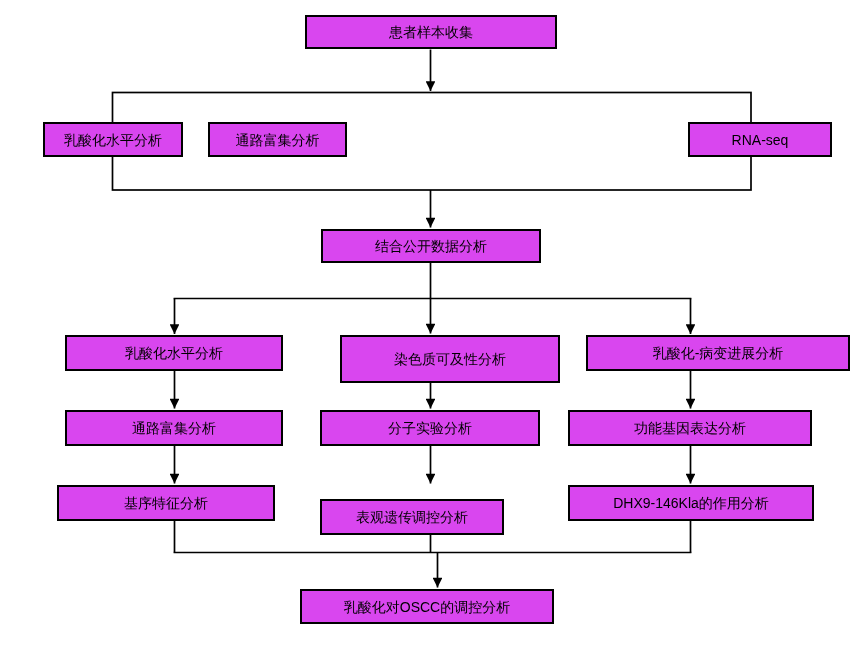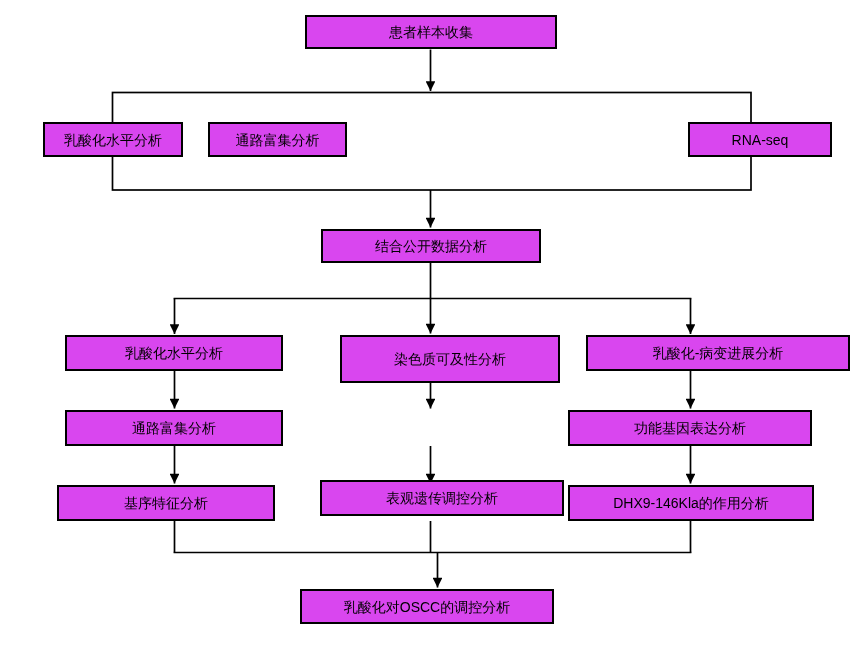--- a/index.html
+++ b/index.html
@@ -70,21 +70,22 @@
   <div class="node" style="left:208px;top:122px;width:139px;height:35px">通路富集分析</div>
   <div class="node" style="left:688px;top:122px;width:144px;height:35px">RNA-seq</div>
 
   <div class="node" style="left:321px;top:229px;width:220px;height:34px">结合公开数据分析</div>
 
   <div class="node" style="left:65px;top:335px;width:218px;height:36px">乳酸化水平分析</div>
   <div class="node" style="left:340px;top:335px;width:220px;height:48px">染色质可及性分析</div>
   <div class="node" style="left:586px;top:335px;width:264px;height:36px">乳酸化-病变进展分析</div>
 
   <div class="node" style="left:65px;top:410px;width:218px;height:36px">通路富集分析</div>
+  <div class="node" style="left:320px;top:410px;width:220px;height:36px">分子实验分析</div>
   <div class="node" style="left:568px;top:410px;width:244px;height:36px">功能基因表达分析</div>
 
   <div class="node" style="left:57px;top:485px;width:218px;height:36px">基序特征分析</div>
-  <div class="node" style="left:320px;top:480px;width:244px;height:36px">表观遗传调控分析</div>
+  <div class="node" style="left:320px;top:499px;width:184px;height:36px">表观遗传调控分析</div>
   <div class="node" style="left:568px;top:485px;width:246px;height:36px">DHX9-146Kla的作用分析</div>
 
   <div class="node" style="left:300px;top:589px;width:254px;height:35px">乳酸化对OSCC的调控分析</div>
 
 </div>
 
 </body></html>

